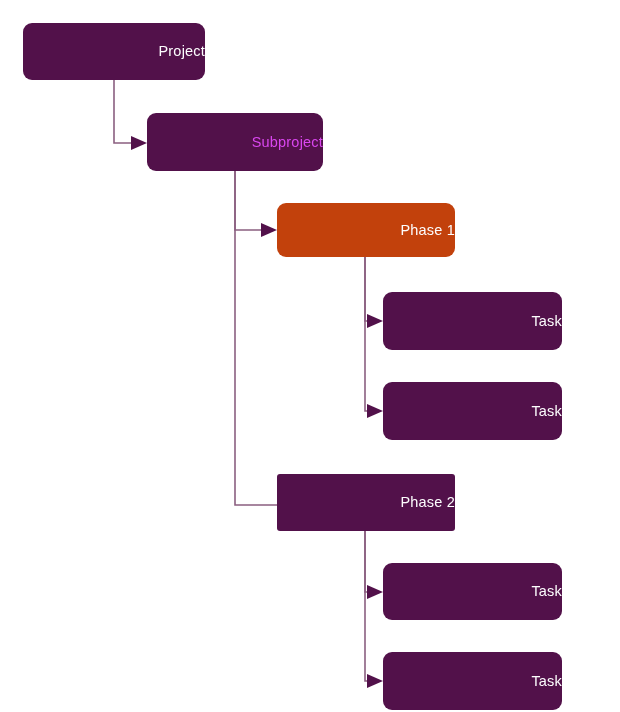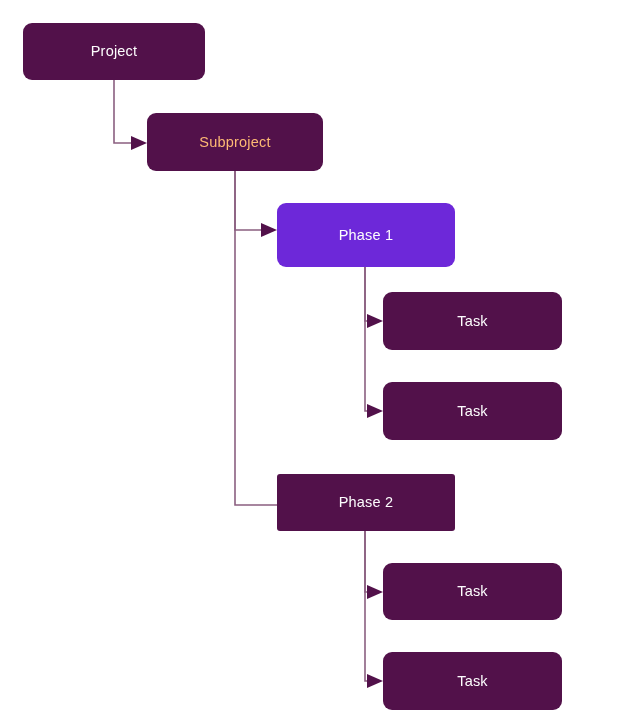--- a/index.html
+++ b/index.html
@@ -25,21 +25,21 @@
     top: 0;
     width: 620px;
     height: 712px;
     pointer-events: none;
   }
   .node {
     position: absolute;
     box-sizing: border-box;
     display: flex;
     align-items: center;
-    justify-content: center;
+    justify-content: flex-end;
     background: #52114A;
     color: #fdfdfe;
     border-radius: 9px;
     font-size: 14.5px;
     font-weight: 400;
     letter-spacing: 0.2px;
     line-height: 1;
     text-align: center;
     user-select: none;
   }
@@ -72,25 +72,25 @@
     <path d="M 367 585 L 383 592 L 367 599 Z" fill="#52114A"></path>
 
     <path d="M 365 531 L 365 681 L 369 681" fill="none" stroke="#8B5F80" stroke-width="1.6"></path>
     <path d="M 367 674 L 383 681 L 367 688 Z" fill="#52114A"></path>
   </svg>
 
   <div class="node" style="left: 23px; top: 23px; width: 182px; height: 57px; background: rgb(82, 17, 74); color: rgb(253, 253, 254); border-radius: 9px;">
     <span class="node-label">Project</span>
   </div>
 
-  <div class="node" style="left: 147px; top: 113px; width: 176px; height: 58px; background: rgb(82, 17, 74); color: #fdba74; border-radius: 9px;">
+  <div class="node" style="left: 147px; top: 113px; width: 176px; height: 58px; background: rgb(82, 17, 74); color: #d946ef; border-radius: 9px;">
     <span class="node-label">Subproject</span>
   </div>
 
-  <div class="node" style="left: 277px; top: 203px; width: 178px; height: 64px; background: #6d28d9; color: rgb(253, 253, 254); border-radius: 9px;">
+  <div class="node" style="left: 277px; top: 203px; width: 178px; height: 54px; background: #c2410c; color: rgb(253, 253, 254); border-radius: 9px;">
     <span class="node-label">Phase 1</span>
   </div>
 
   <div class="node" style="left: 383px; top: 292px; width: 179px; height: 58px; background: rgb(82, 17, 74); color: rgb(253, 253, 254); border-radius: 9px;">
     <span class="node-label">Task</span>
   </div>
 
   <div class="node" style="left: 383px; top: 382px; width: 179px; height: 58px; background: rgb(82, 17, 74); color: rgb(253, 253, 254); border-radius: 9px;">
     <span class="node-label">Task</span>
   </div>

